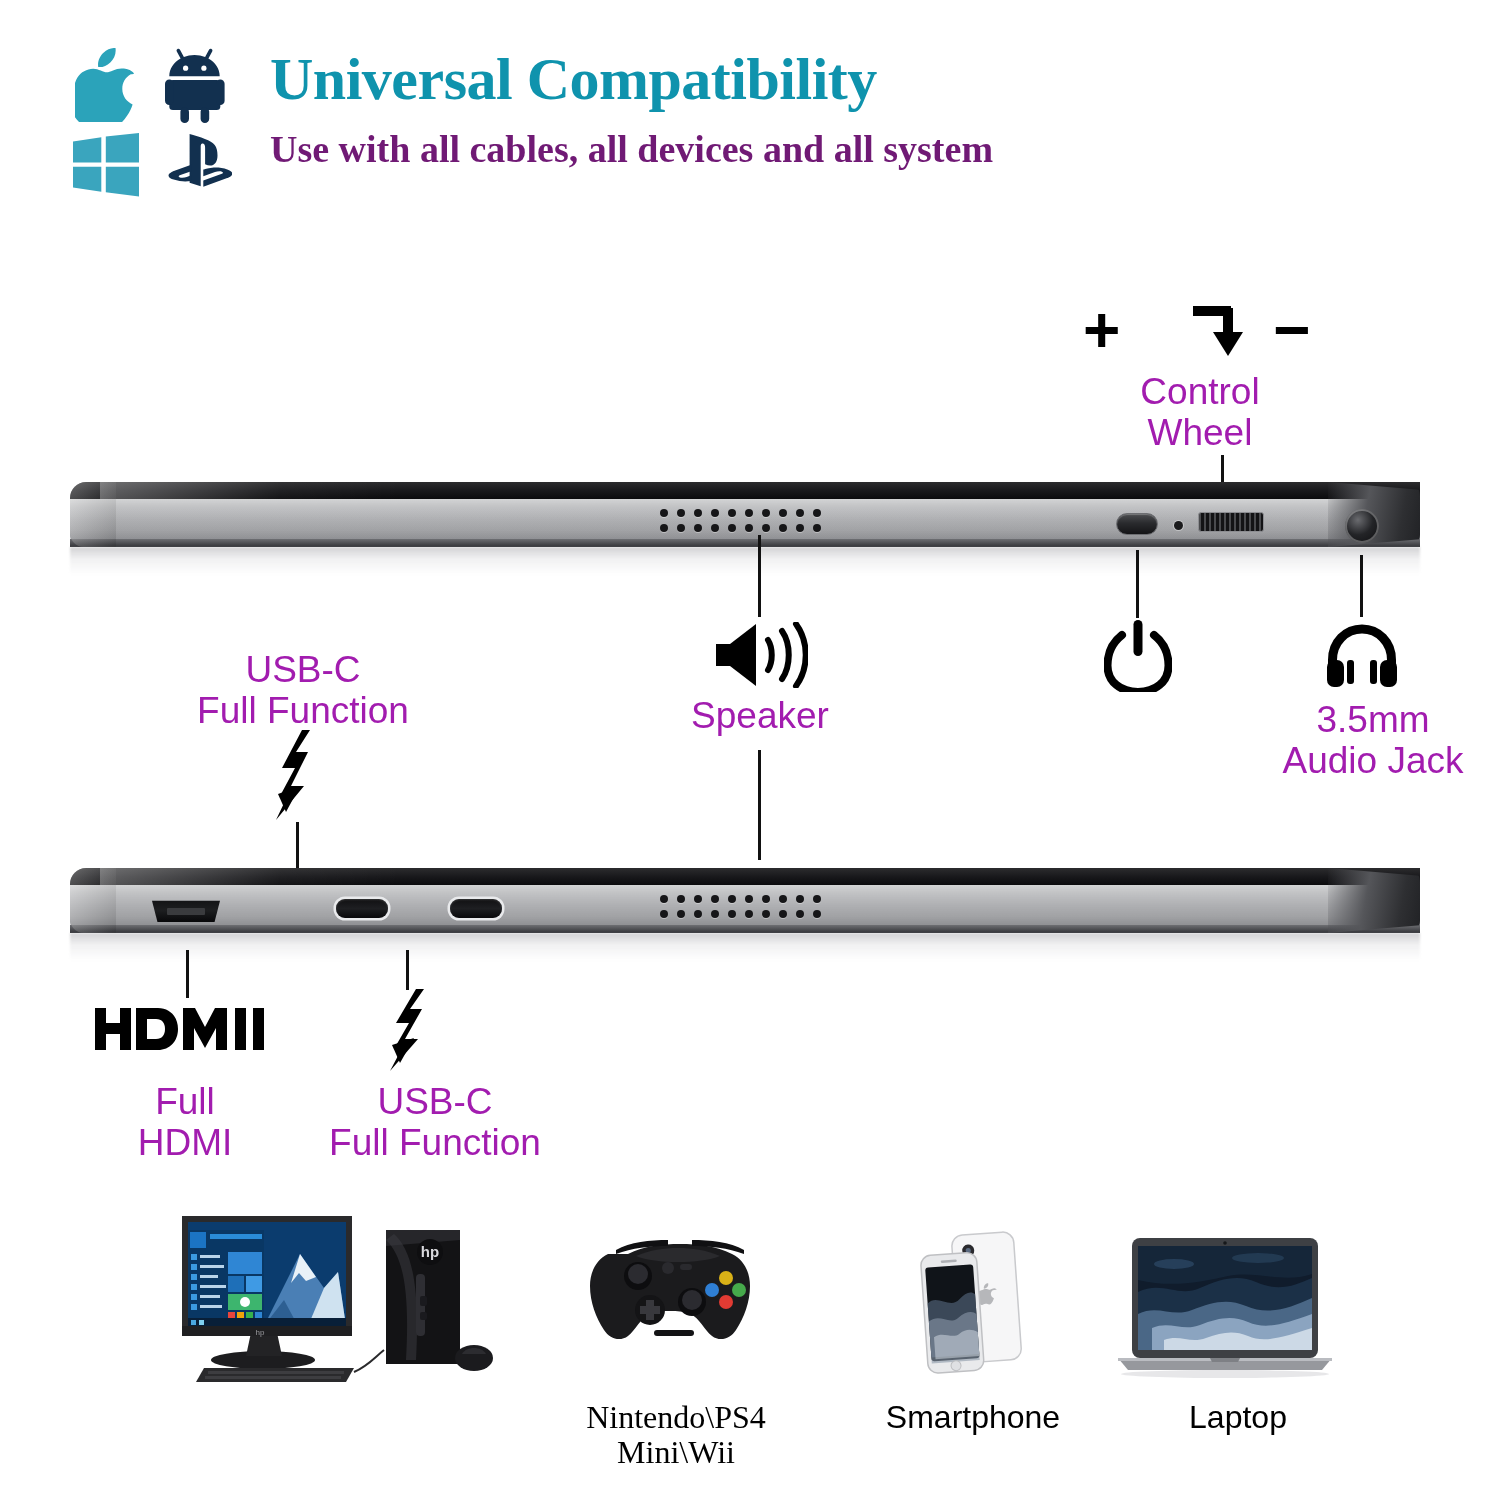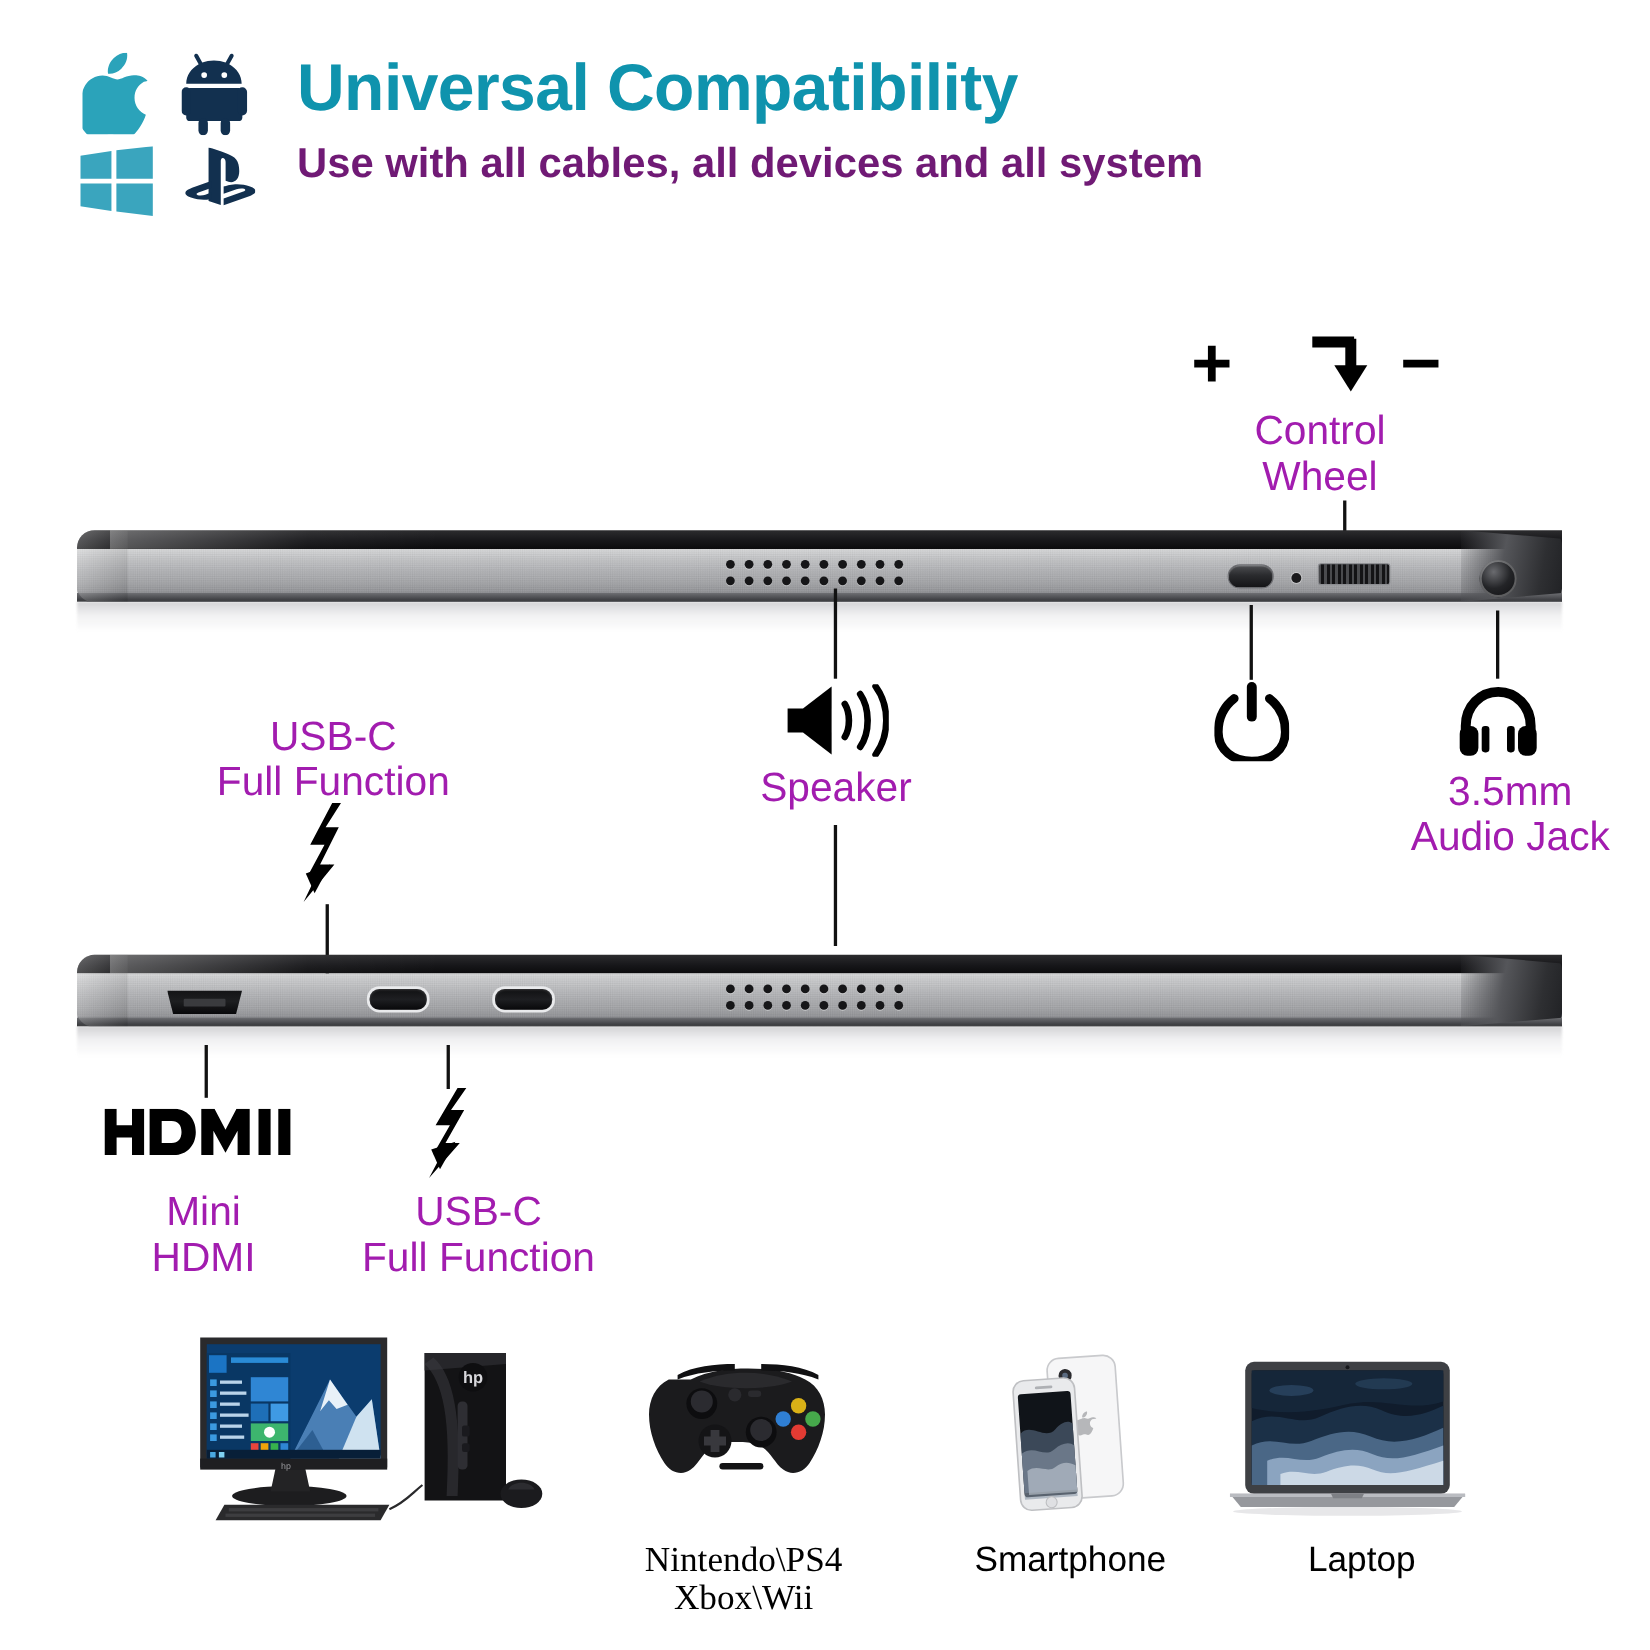--- a/index.html
+++ b/index.html
@@ -12,21 +12,21 @@
   .header { position:absolute; left:0; top:0; width:1500px; height:230px; }
   .logo-grid {
     position:absolute; left:62px; top:44px;
     width:190px; height:165px;
     display:grid; grid-template-columns:88px 96px; grid-template-rows:82px 78px;
     align-items:center; justify-items:center;
   }
   .logo-cell { width:100%; height:100%; display:flex; align-items:center; justify-content:center; }
   .logo-cell svg { display:block; }
 
-  .head-text { position:absolute; left:270px; top:48px; width:1180px; }
+  .head-text { position:absolute; left:270px; top:48px; width:1180px;font-family:Liberation Serif, serif; }
   .head-title {
     font-size:60px; font-weight:bold; color:#0f93ad;
     letter-spacing:-0.5px; line-height:1.05; white-space:nowrap;
   }
   .head-sub {
     font-size:38px; font-weight:bold; color:#701a75;
     margin-top:18px; line-height:1.1; white-space:nowrap;
   }
 
   
@@ -363,21 +363,21 @@
 
       <path fill="#000" d="M41 0h22c12 0 20 9 20 21s-8 21-20 21H41zm11 11v20h9c6 0 9-4 9-10s-3-10-9-10z"></path>
 
       <path fill="#000" d="M88 0h12l10 19L120 0h12v42h-11V20l-11 20-11-20v22H88z"></path>
 
       <path fill="#000" d="M140 0h11v42h-11z"></path>
       <path fill="#000" d="M158 0h11v42h-11z"></path>
     </svg>
   </div>
   <div class="callout" style="left:100px; top:1082px; width:170px;">
-    <span class="ln">Mini</span>
+    <span class="ln">Full</span>
     <span class="ln">HDMI</span>
   </div>
 
   <div class="icon-box" style="left:372px; top:990px; width:80px; height:80px;">
     <svg width="56" height="82" viewBox="0 0 56 82">
       <path fill="#000" d="M30 0 10 34h13L8 60l6 3L4 82l28-32H19L36 20H24L38 0z" transform="translate(2,0)"></path>
       <path fill="#000" d="M6 52 28 45 14 70z" transform="translate(2,4)"></path>
     </svg>
   </div>
   <div class="callout" style="left:310px; top:1082px; width:250px;">
@@ -488,21 +488,21 @@
       <rect x="104" y="32" width="12" height="6" rx="3" fill="#2a2a2e"></rect>
 
       <path fill="#101012" d="M40 18c14-8 34-10 52-10v6c-18 0-36 2-52 8z"></path>
       <path fill="#101012" d="M168 18c-14-8-34-10-52-10v6c18 0 36 2 52 8z"></path>
 
       <rect x="78" y="98" width="40" height="6" rx="3" fill="#131315"></rect>
     </svg>
   </div>
   <div class="photo-label" style="left:556px; top:1400px; width:240px;font-family:Liberation Serif, serif;">
     <span class="ln">Nintendo\PS4</span>
-    <span class="ln">Xbox\Wii</span>
+    <span class="ln">Mini\Wii</span>
   </div>
 
   <div class="photo" style="left:898px; top:1228px; width:150px; height:155px;">
     <svg width="150" height="155" viewBox="0 0 150 155">
 
       <g transform="rotate(-4 80 76)">
         <rect x="58" y="6" width="62" height="128" rx="11" fill="#f6f6f7" stroke="#c9cacd" stroke-width="1.5"></rect>
         <circle cx="74" cy="22" r="6" fill="#2a2a2e"></circle>
         <circle cx="74" cy="22" r="2.6" fill="#5a6a80"></circle>
 

